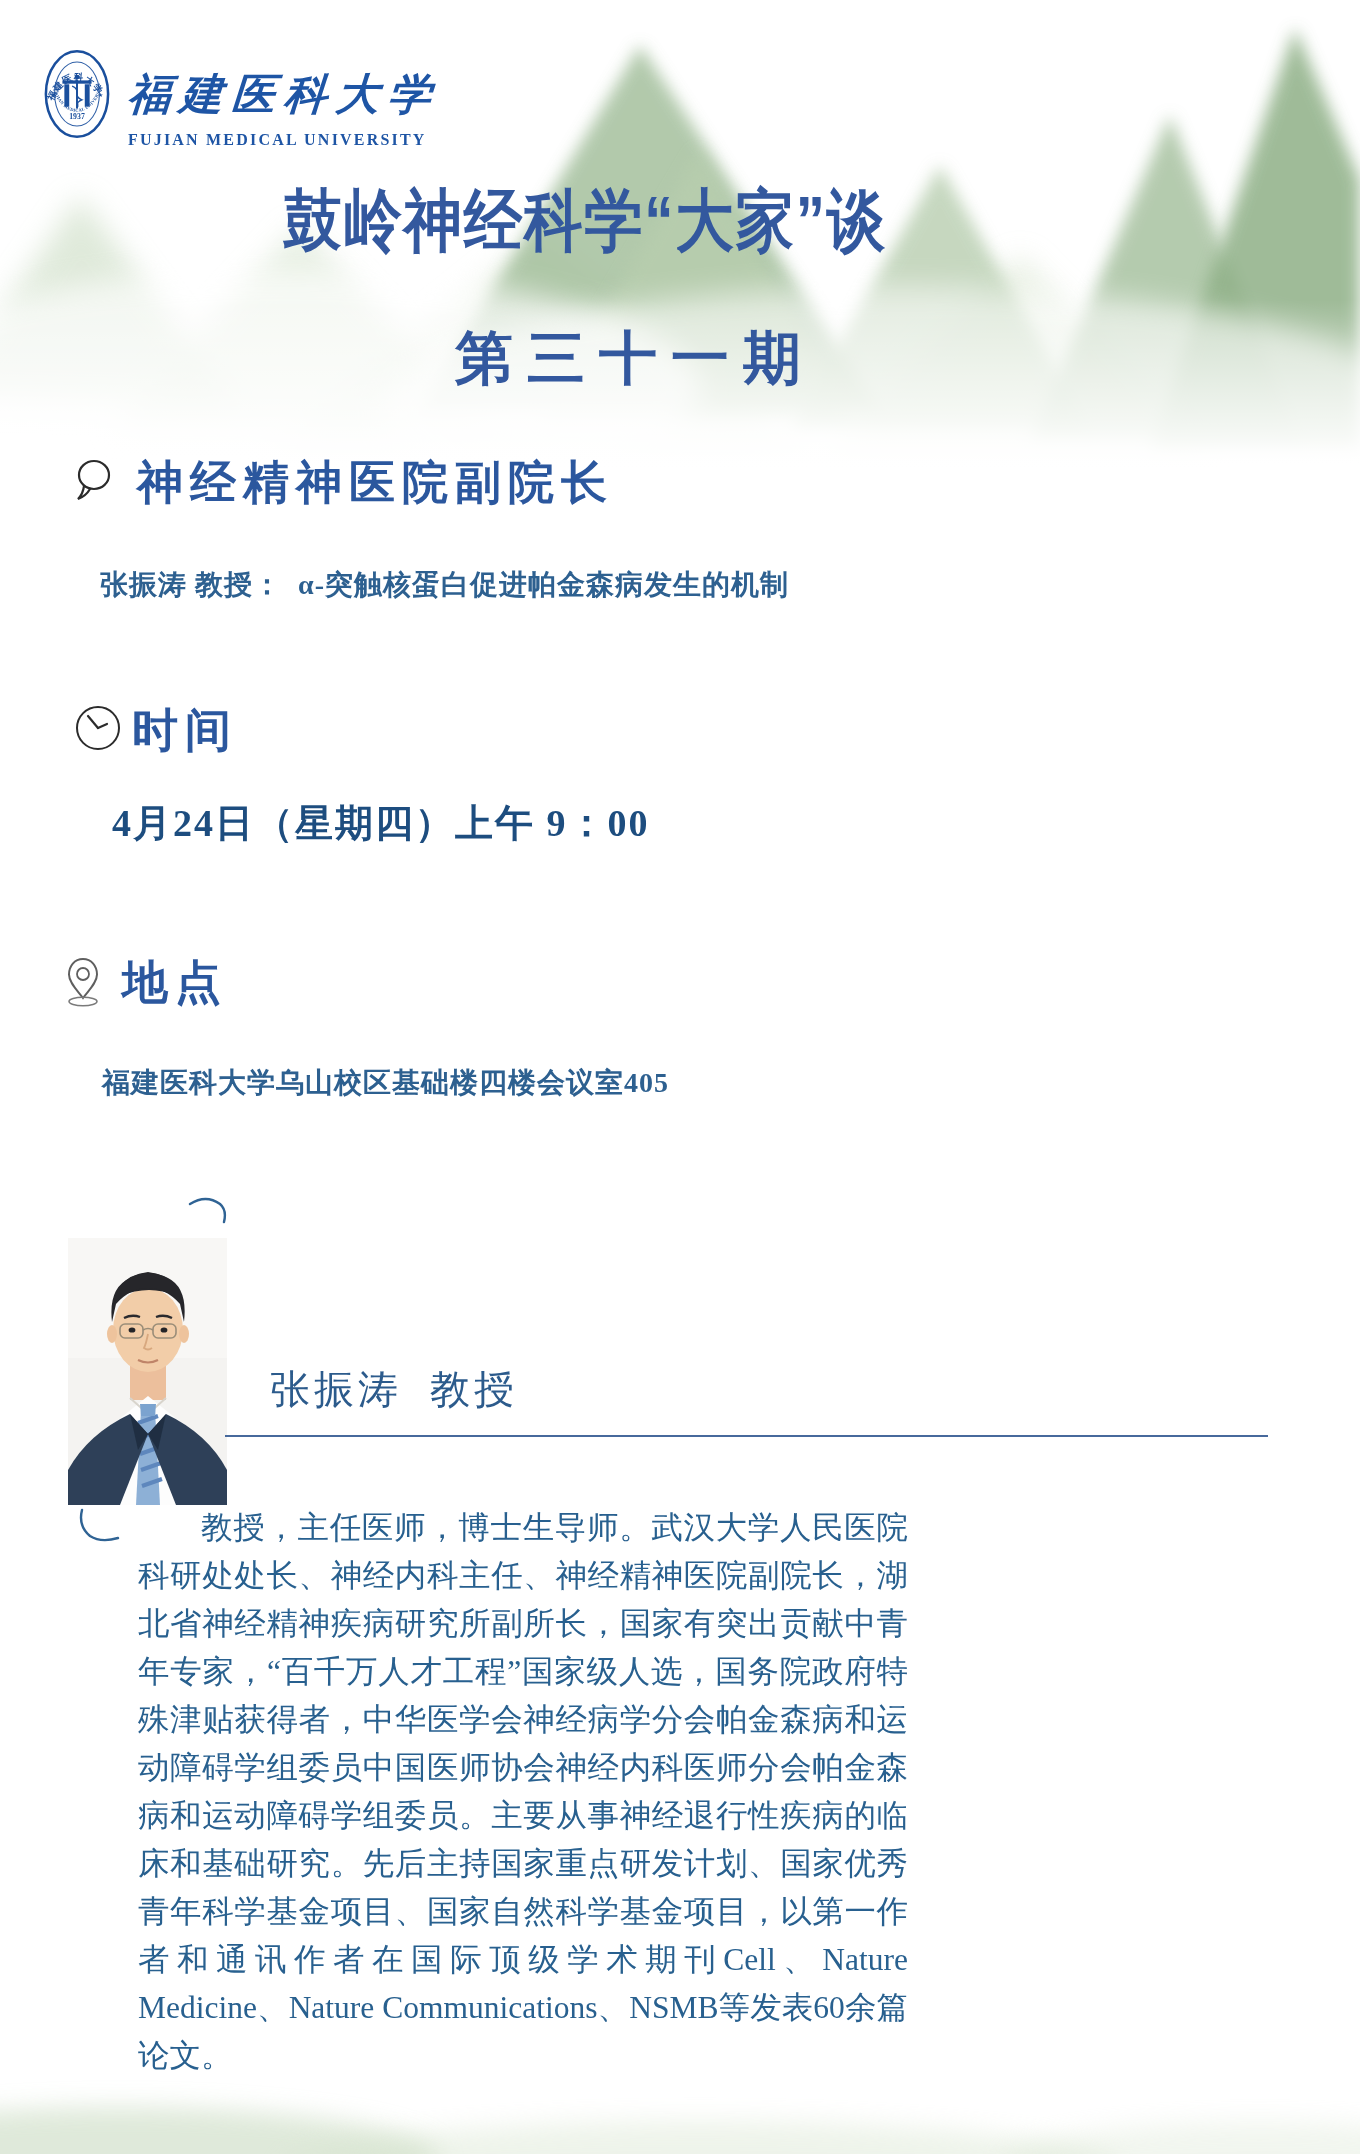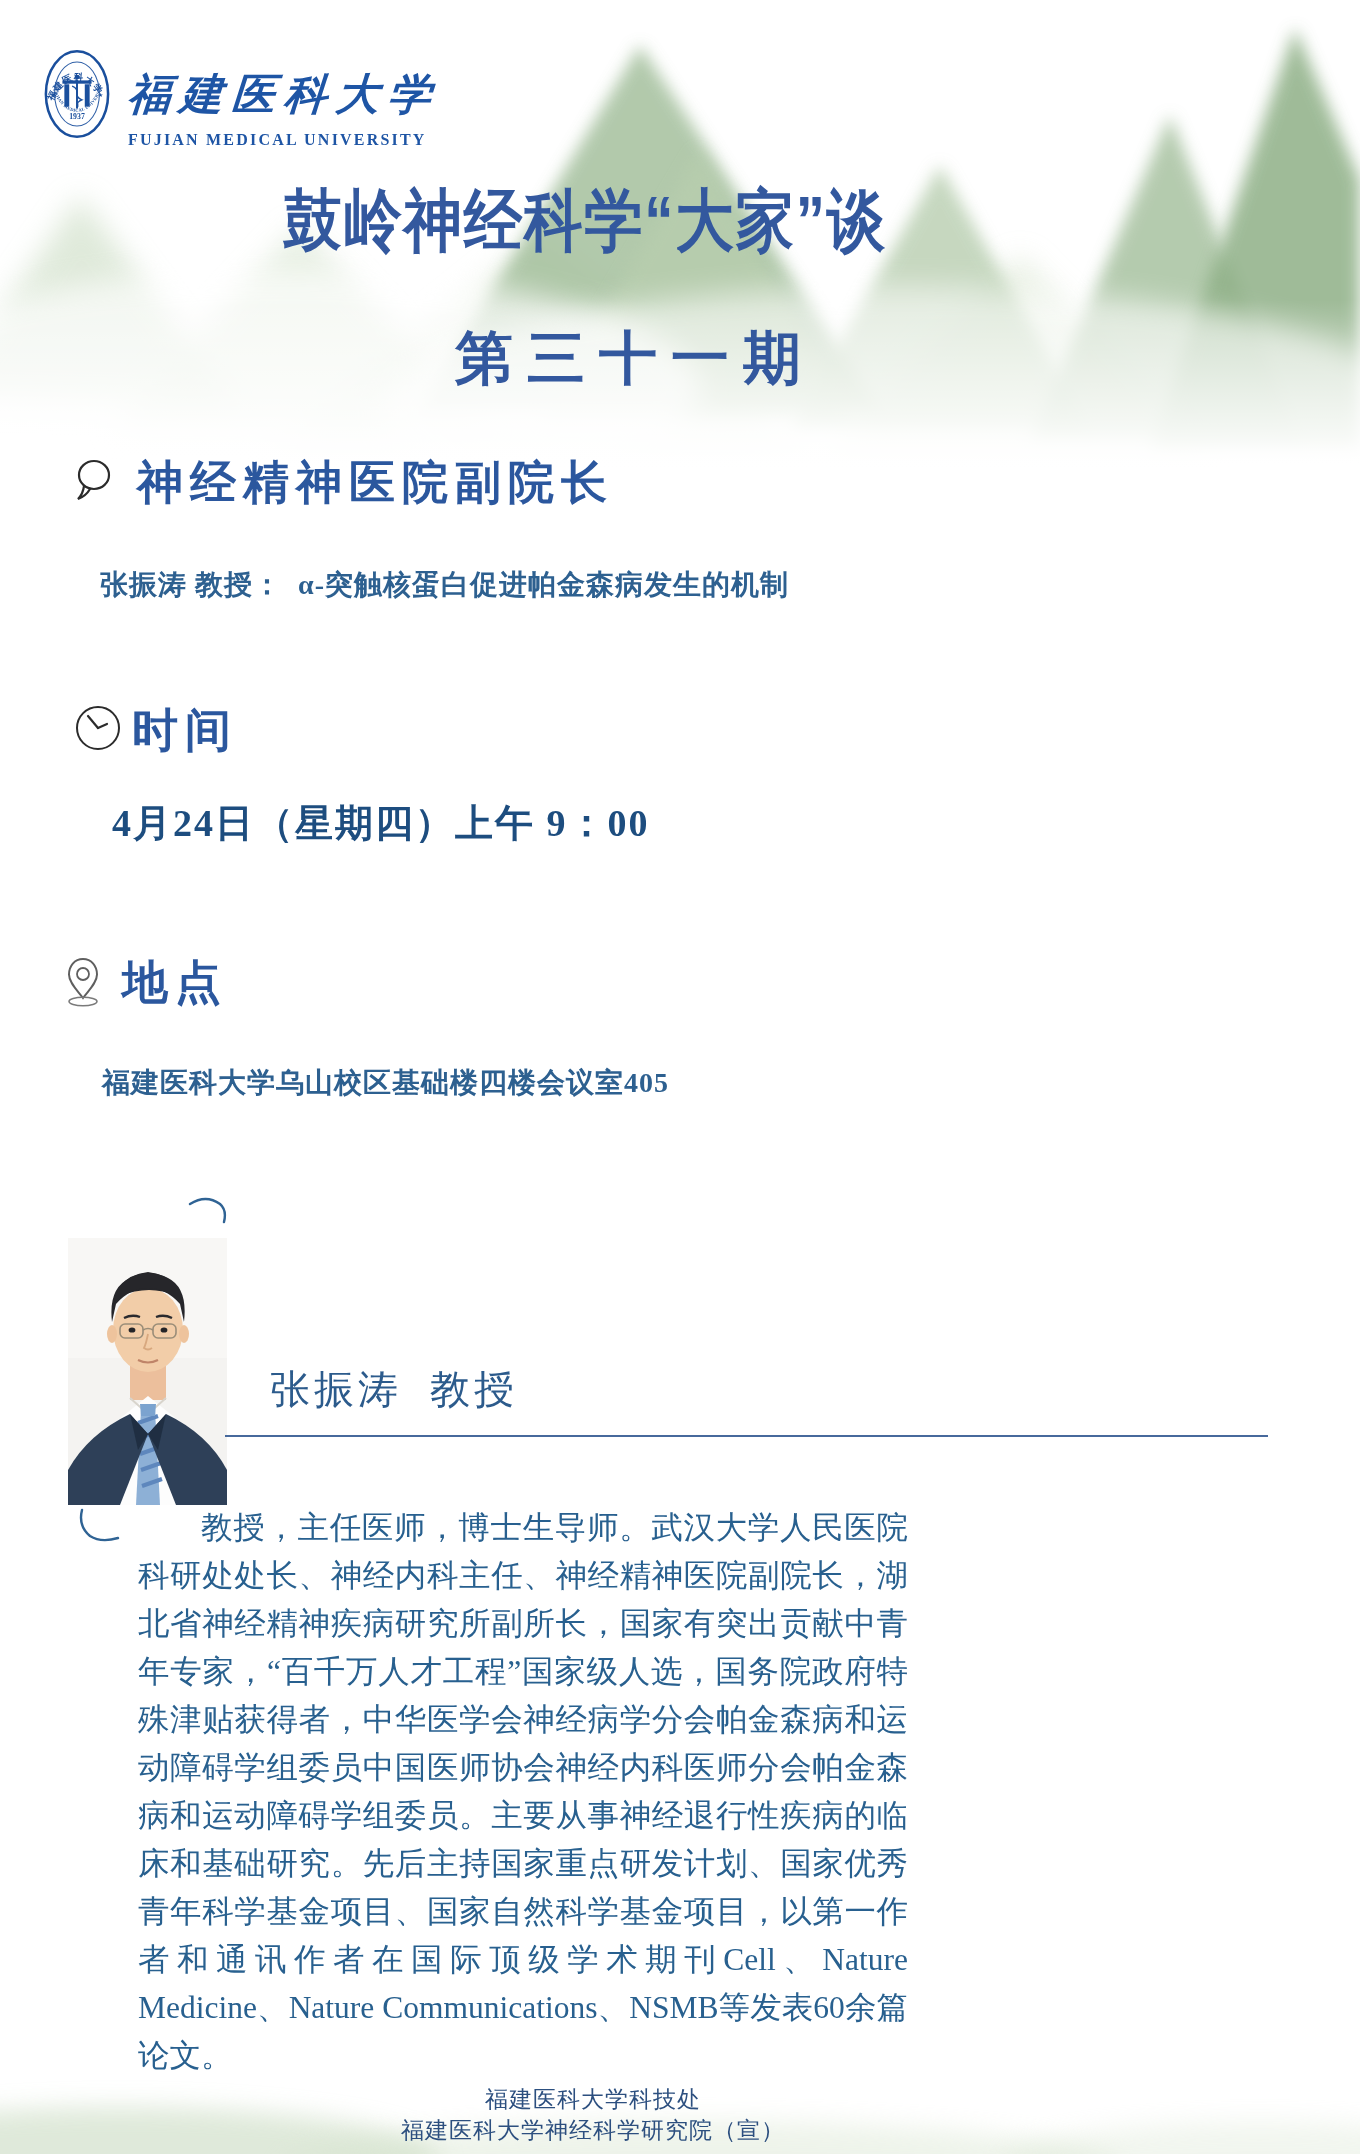--- a/index.html
+++ b/index.html
@@ -200,18 +200,14 @@
 
     <path d="M80,96 Q78,106 76,110 Q80,113 84,110" stroke="#d8a87f" stroke-width="1.8" fill="none"></path>
     <path d="M70,122 Q80,127 90,122" stroke="#bf8468" stroke-width="2.2" fill="none"></path>
   </svg>
 
   <div class="abs speaker-name">张振涛  教授</div>
   <div class="abs name-rule"></div>
 
   <div class="abs bio">教授，主任医师，博士生导师。武汉大学人民医院科研处处长、神经内科主任、神经精神医院副院长，湖北省神经精神疾病研究所副所长，国家有突出贡献中青年专家，“百千万人才工程”国家级人选，国务院政府特殊津贴获得者，中华医学会神经病学分会帕金森病和运动障碍学组委员中国医师协会神经内科医师分会帕金森病和运动障碍学组委员。主要从事神经退行性疾病的临床和基础研究。先后主持国家重点研发计划、国家优秀青年科学基金项目、国家自然科学基金项目，以第一作者和通讯作者在国际顶级学术期刊Cell、Nature Medicine、Nature Communications、NSMB等发表60余篇论文。</div>
 
-  <div class="abs footer">
-    <div>福建医科大学科技处</div>
-    <div>福建医科大学神经科学研究院（宣）</div>
-  </div>
 
 </div>
 
 </body></html>

